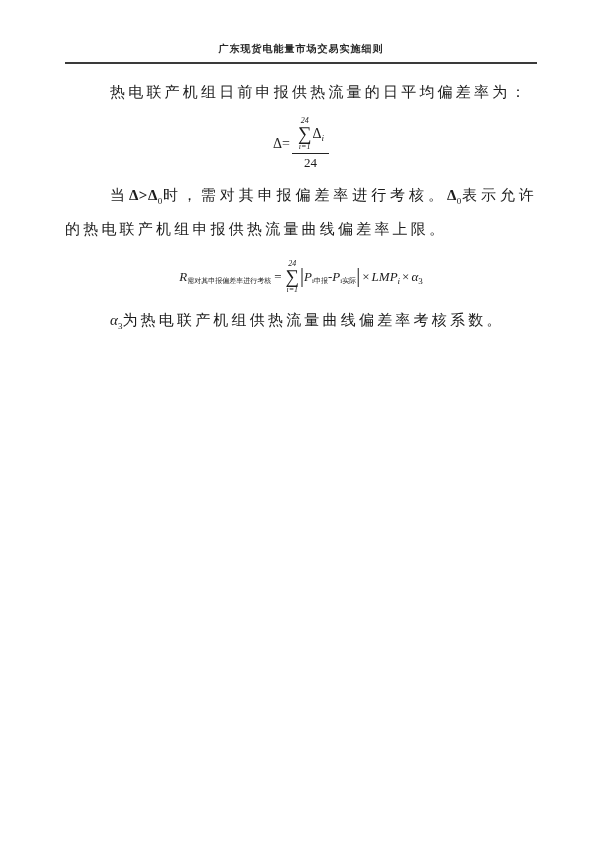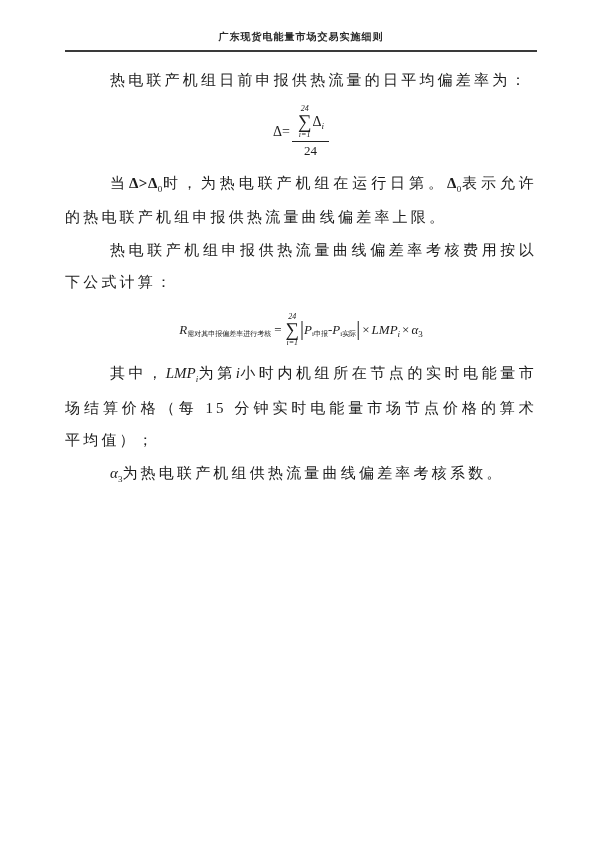--- a/index.html
+++ b/index.html
@@ -1,18 +1,18 @@
 <!DOCTYPE html>
 <html><head>
 <meta charset="utf-8">
 <style>
   html,body{margin:0;padding:0;background:#fff;}
   .page{
     width:600px;height:712px;background:#ffffff;position:relative;
-    box-sizing:border-box;padding:30px 63px 0 65px;
+    box-sizing:border-box;padding:42px 63px 0 65px;
     font-family:"Liberation Serif","DejaVu Serif",serif;color:#1c1c1c;
     overflow:hidden;
   }
   .hdr-title{
     text-align:center;font-size:10px;font-weight:bold;color:#2a2a2a;
     letter-spacing:1px;line-height:14px;
   }
   .hdr-rule{border:none;border-top:2px solid #3a3a3a;margin:6px 0 0 0;}
   .body-text{margin-top:12px;}
   .para{
@@ -65,23 +65,22 @@
               <span class="sigma">∑</span>
               <span class="lim">i=1</span>
             </span>
             <span>Δ</span>
             <span class="si">i</span>
           </span>
           <span class="den">24</span>
         </span>
     </div>
 
-    <p class="para"><span>当</span><span class="m">Δ&gt;Δ</span><span class="s">0</span><span>时，为热电联产机组在运行日第。</span><span class="m">Δ</span><span class="s">0</span><span>表示允许的热电联产机组申报供热流量曲线偏差率上限。</span></p>
+    <p class="para"><span>当</span><span class="m">Δ&gt;Δ</span><span class="s">0</span><span>时，需对其申报偏差率进行考核。</span><span class="m">Δ</span><span class="s">0</span><span>表示允许的热电联产机组申报供热流量曲线偏差率上限。</span></p>
 
-    <p class="para"><span>热电联产机组申报供热流量曲线偏差率考核费用按以下公式计算：</span></p>
 
     <div class="formula f2">
       <span class="var">R</span>
         <span class="rsub">需对其申报偏差率进行考核</span>
         <span style="margin:0 3px;">=</span>
         <span class="sumstack">
           <span class="lim">24</span>
           <span class="sigma">∑</span>
           <span class="lim">i=1</span>
         </span>
@@ -93,21 +92,20 @@
         <span class="rsub">i实际</span>
         <span class="bar">|</span>
         <span style="margin:0 2px;">×</span>
         <span class="var">LMP</span>
         <span class="si">i</span>
         <span style="margin:0 2px;">×</span>
         <span class="var">α</span>
         <span class="s">3</span>
     </div>
 
-    <p class="para"><span>其中，</span><span class="var">LMP</span><span class="si">i</span><span>为第</span><span class="var">i</span><span>小时内机组所在节点的实时电能量市场结算价格（每 15 分钟实时电能量市场节点价格的算术平均值）；</span></p>
 
     <p class="para"><span class="var">α</span><span class="s">3</span><span>为热电联产机组供热流量曲线偏差率考核系数。</span></p>
 
 
 
   </div>
 
   <div class="pgnum">95</div>
 
 </div>

